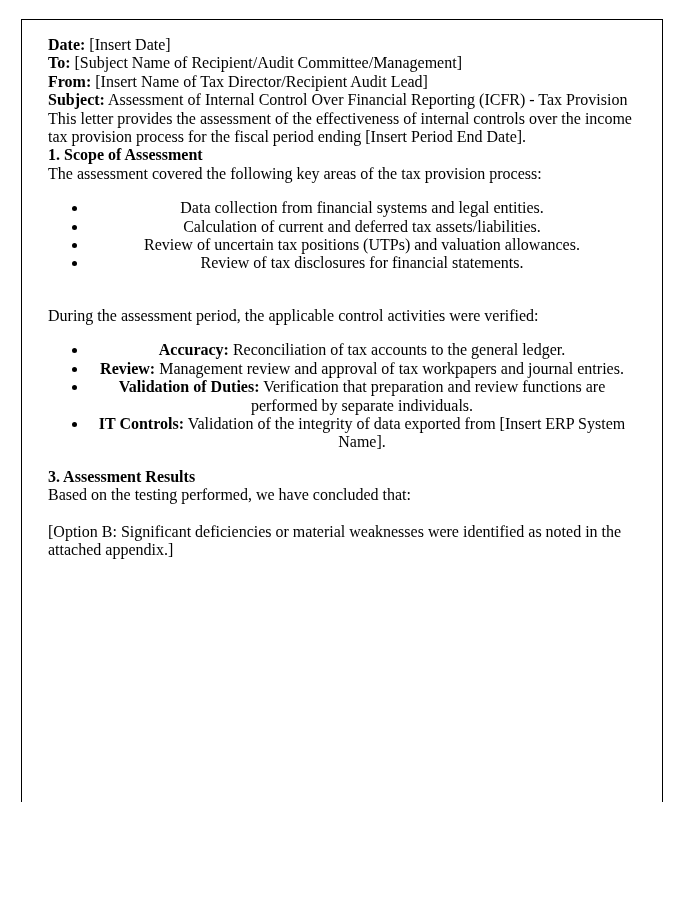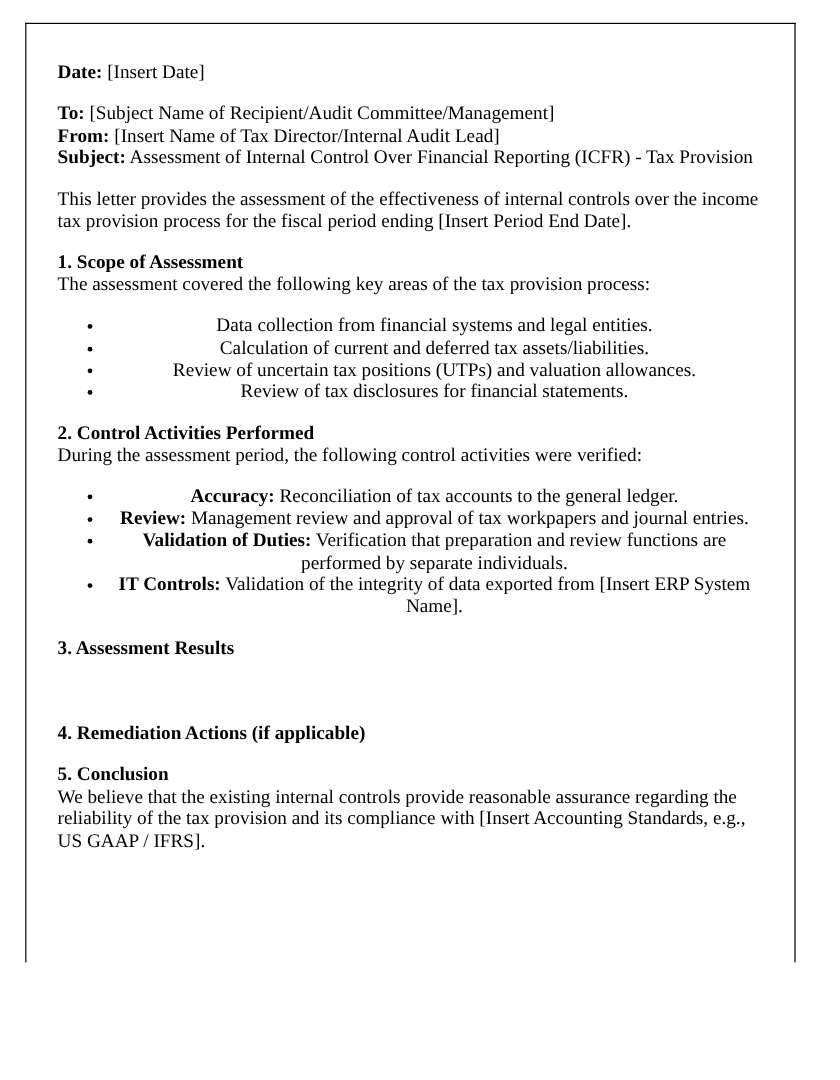--- a/index.html
+++ b/index.html
@@ -23,71 +23,69 @@
     box-sizing: border-box;
     width: 642px;
     height: 783px;
     border: 1px solid #000000;
     border-bottom: none;
     padding: 16px 26px;
     background: #ffffff;
     overflow: hidden;
   }
   .letter-page p {
-    margin: 16px 0;
+    margin: 0 0;
   }
   .letter-page ul {
     margin: 16px 0;
     padding-left: 40px;
     list-style-type: disc;
   }
   .letter-page li {
     margin: 0;
     text-align: center;
   }
   strong { font-weight: bold; }
 </style>
 </head>
 <body>
 
 <div class="letter-page">
 
   <p><strong>Date:</strong><span> [Insert Date]</span></p>
 
   <p><strong>To:</strong><span> [Subject Name of Recipient/Audit Committee/Management]</span><br>
-  <strong>From:</strong><span> [Insert Name of Tax Director/Internal Audit Lead]</span><br>
+  <strong>From:</strong><span> [Insert Name of Tax Director/Recipient Audit Lead]</span><br>
   <strong>Subject:</strong><span> Assessment of Internal Control Over Financial Reporting (ICFR) - Tax Provision</span></p>
 
 
   <p>This letter provides the assessment of the effectiveness of internal controls over the income tax provision process for the fiscal period ending [Insert Period End Date].</p>
 
   <p><strong>1. Scope of Assessment</strong><br>
   <span>The assessment covered the following key areas of the tax provision process:</span></p>
 
   <ul>
     <li>Data collection from financial systems and legal entities.</li>
     <li>Calculation of current and deferred tax assets/liabilities.</li>
     <li>Review of uncertain tax positions (UTPs) and valuation allowances.</li>
     <li>Review of tax disclosures for financial statements.</li>
   </ul>
 
-  <p><strong>2. Control Activities Performed</strong><br>
-  <span>During the assessment period, the following control activities were verified:</span></p>
+  <p><br>
+  <span>During the assessment period, the applicable control activities were verified:</span></p>
 
   <ul>
     <li><strong>Accuracy:</strong><span> Reconciliation of tax accounts to the general ledger.</span></li>
     <li><strong>Review:</strong><span> Management review and approval of tax workpapers and journal entries.</span></li>
     <li><strong>Validation of Duties:</strong><span> Verification that preparation and review functions are performed by separate individuals.</span></li>
     <li><strong>IT Controls:</strong><span> Validation of the integrity of data exported from [Insert ERP System Name].</span></li>
   </ul>
 
   <p><strong>3. Assessment Results</strong><br>
+  <span>Based on the testing performed, we have concluded that:</span><br>
   <br>
-  <br>
+  <span>[Option B: Significant deficiencies or material weaknesses were identified as noted in the attached appendix.]</span></p>
+
+  <p><br>
   </p>
 
-  <p><strong>4. Remediation Actions (if applicable)</strong><br>
-  </p>
-
-  <p><strong>5. Conclusion</strong><br>
-  <span>We believe that the existing internal controls provide reasonable assurance regarding the reliability of the tax provision and its compliance with [Insert Accounting Standards, e.g., US GAAP / IFRS].</span></p>
 
 </div>
 
 </body></html>

